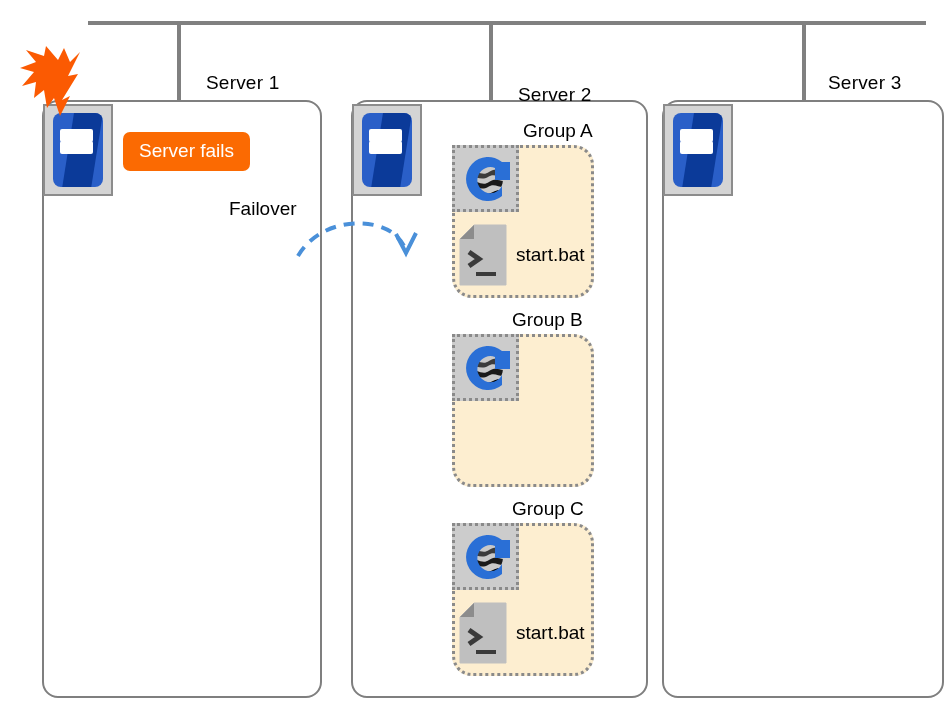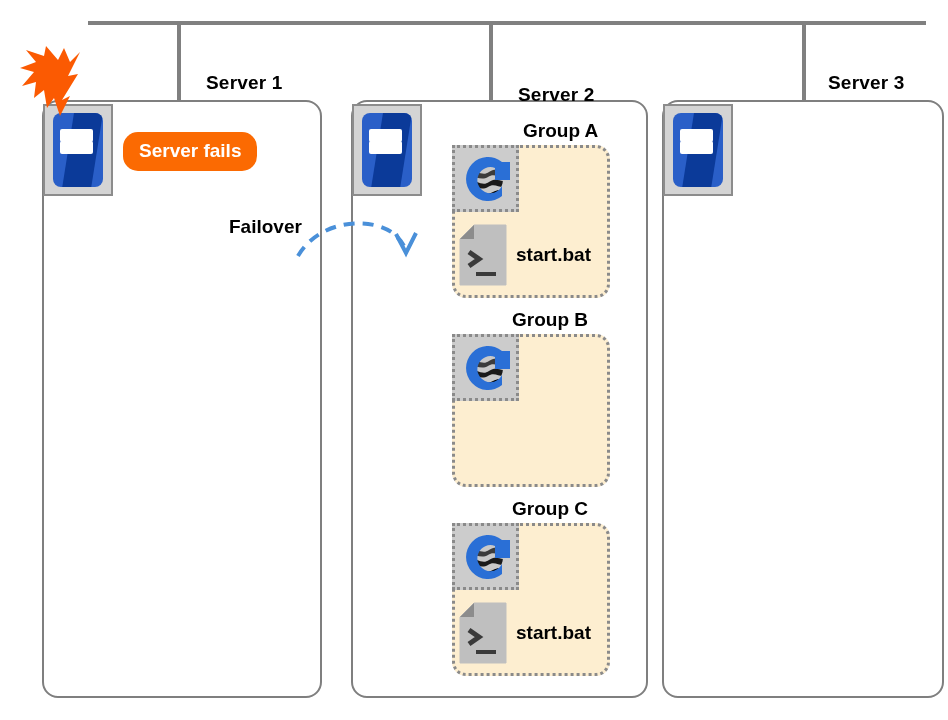--- a/index.html
+++ b/index.html
@@ -10,21 +10,20 @@
   }
   body {
     font-family: "Liberation Sans", sans-serif;
   }
   #canvas {
     position: relative;
     width: 948px;
     height: 720px;
     background: #ffffff;
     overflow: hidden;
-    font-weight: bold;
   }
   
   .bus-line {
     position: absolute;
     background: #808080;
   }
   .bus-h {
     left: 88px;
     top: 21px;
     width: 838px;
@@ -99,51 +98,50 @@
     position: absolute;
     z-index: 6;
   }
   
   .fail-badge {
     position: absolute;
     background: #fb6a02;
     color: #ffffff;
     font-size: 19px;
     padding: 8px 16px 9px 16px;
-    border-radius: 15px;
+    border-radius: 7px;
     white-space: nowrap;
     z-index: 7;
   }
   
   .failover-label {
     position: absolute;
     font-size: 19px;
     color: #000000;
     white-space: nowrap;
     z-index: 7;
-    margin-top: 18px;
   }
   .failover-arrow {
     position: absolute;
     z-index: 7;
   }
   
   .group-label {
     position: absolute;
     font-size: 19px;
     color: #000000;
     white-space: nowrap;
     z-index: 6;
   }
   .group-box {
     position: absolute;
-    width: 158px;
+    width: 142px;
     background: #fdeed0;
     border: 3px dotted #8a8a8a;
-    border-radius: 14px;
+    border-radius: 20px;
     box-sizing: border-box;
     z-index: 4;
   }
   
   .cluster-icon {
     position: absolute;
     left: -3px;
     top: -3px;
     width: 67px;
     height: 67px;

